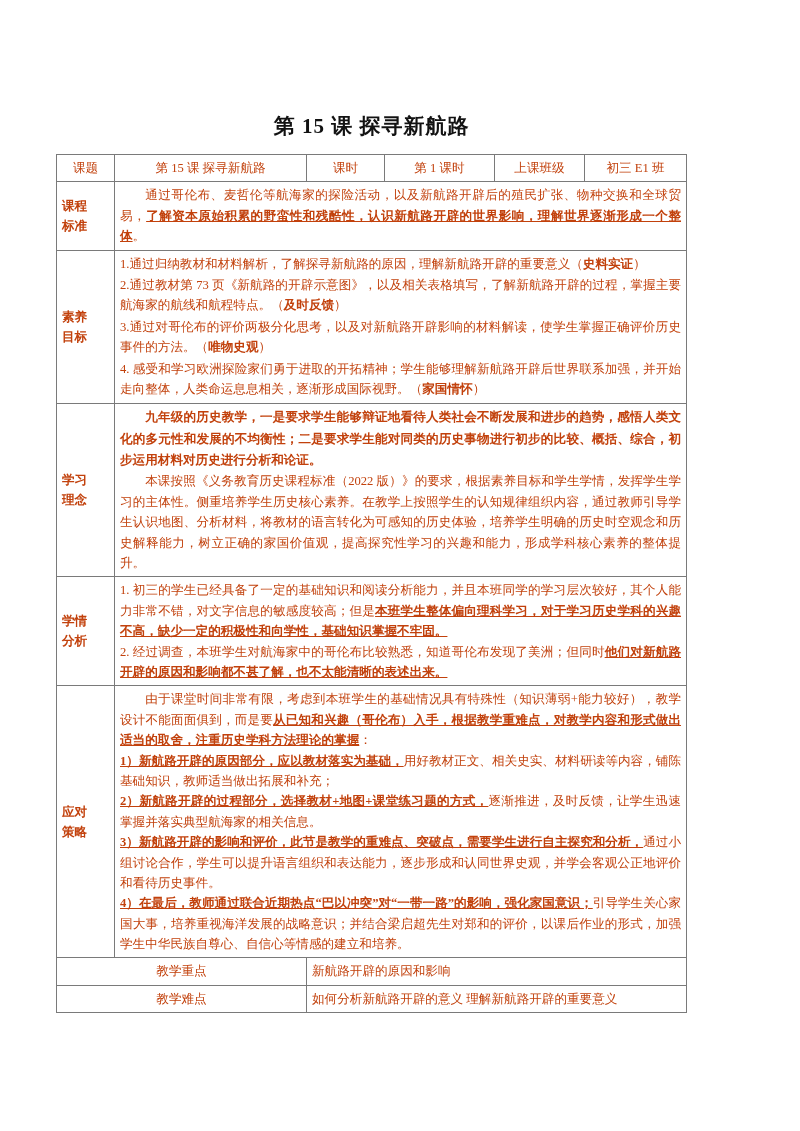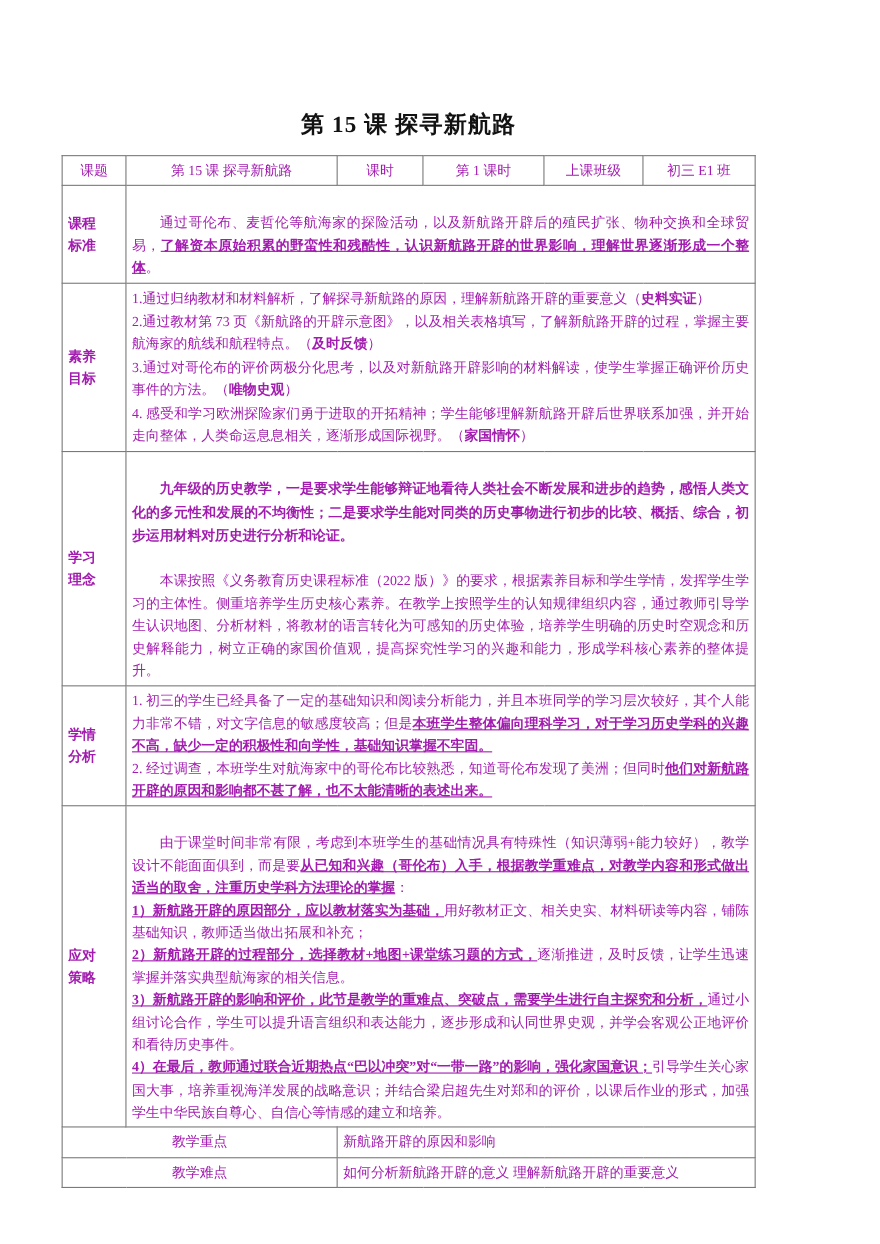--- a/index.html
+++ b/index.html
@@ -11,21 +11,21 @@
   body {
     font-family: "Liberation Serif", "DejaVu Serif", serif;
     color: #1a1a1a;
     -webkit-font-smoothing: none;
   }
   .page {
     width: 743px;
     min-height: 1131px;
     background: #fff;
     position: relative;
-    padding: 3px;
+    padding: 16px;
   }
   .doc-title {
     text-align: center;
     font-size: 21px;
     font-weight: bold;
     letter-spacing: 1px;
     padding-top: 96px;
     padding-bottom: 14px;
     color: #121212;
   }
@@ -34,21 +34,21 @@
     margin: 0 auto;
     border-collapse: collapse;
     table-layout: fixed;
   }
   table.plan td {
     border: 1px solid #7a7a7a;
     vertical-align: middle;
     padding: 3px 5px;
     font-size: 12.6px;
     line-height: 1.62;
-    color: #a21caf;
+    color: #c2410c;
   }
   td.label {
     vertical-align: middle;
     font-size: 13px;
     line-height: 1.45;
     white-space: pre-line;
     padding: 4px 2px;
     font-weight: bold;
   }
   td.hdr-label {
@@ -64,21 +64,21 @@
   td.body {
     text-align: justify;
     text-justify: inter-ideograph;
     padding: 5px 7px 6px 7px;
   }
   p.para {
     margin: 0;
     text-align: justify;
     text-justify: inter-ideograph;
   }
-  p.indent { text-indent: 2em; margin-top: 20px; }
+  p.indent { text-indent: 2em; }
   .b { font-weight: bold; font-family: Liberation Mono, monospace; }
   .bu { font-weight: bold; text-decoration: underline; }
   td.bottom-label {
     text-align: center;
     font-size: 13px;
     padding: 4px 2px;
   }
   td.bottom-val {
     text-align: left;
     font-size: 13px;

